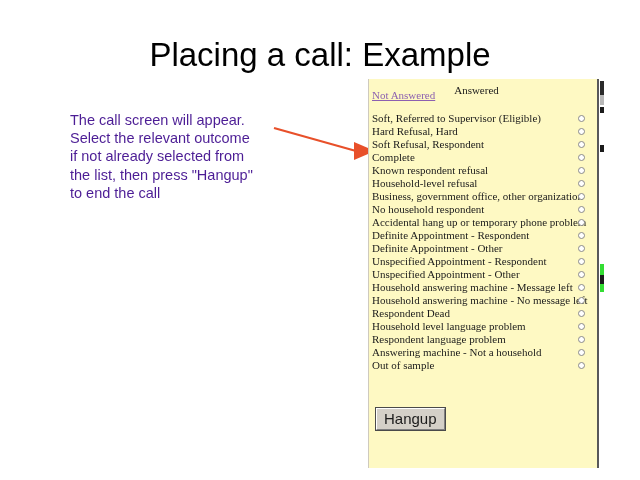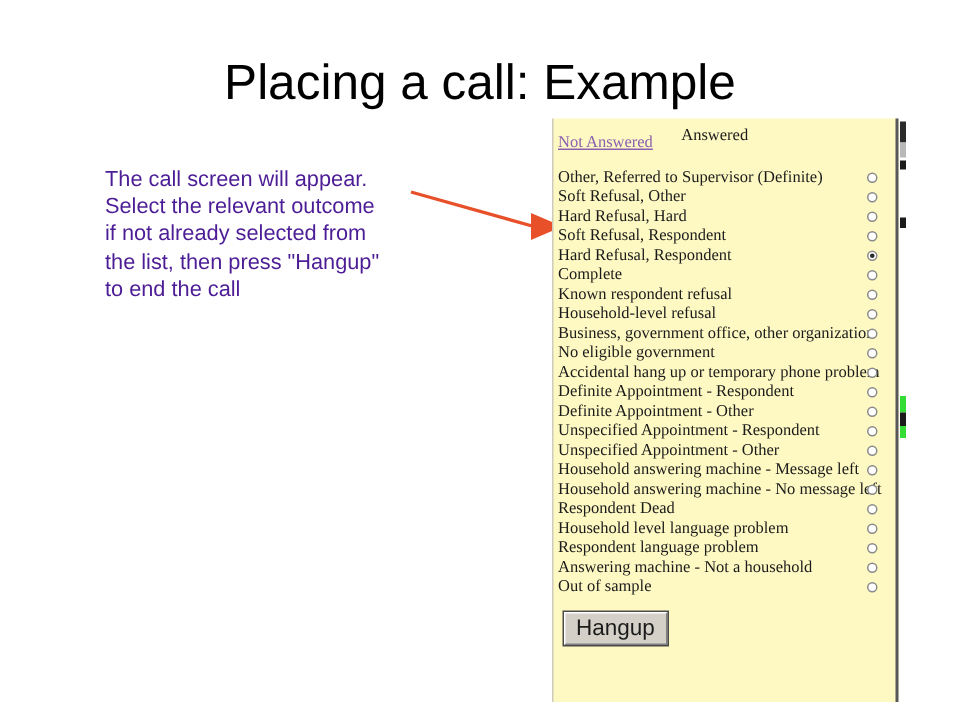--- a/index.html
+++ b/index.html
@@ -199,57 +199,49 @@
   </svg>
 
   <div id="call-screen-panel">
 
     <div id="answered-header">Answered</div>
 
     <div id="not-answered-link">Not Answered</div>
 
     <div id="outcome-list">
         <div class="outcome-row">
-          <span class="outcome-label">Other, Referred to Supervisor (Definite)</span>
-          <span class="outcome-radio"></span>
-        </div>
-        <div class="outcome-row">
-          <span class="outcome-label">Soft Refusal, Other</span>
+          <span class="outcome-label">Soft, Referred to Supervisor (Eligible)</span>
           <span class="outcome-radio"></span>
         </div>
         <div class="outcome-row">
           <span class="outcome-label">Hard Refusal, Hard</span>
           <span class="outcome-radio"></span>
         </div>
         <div class="outcome-row">
           <span class="outcome-label">Soft Refusal, Respondent</span>
           <span class="outcome-radio"></span>
         </div>
         <div class="outcome-row">
-          <span class="outcome-label">Hard Refusal, Respondent</span>
-          <span class="outcome-radio selected"></span>
-        </div>
-        <div class="outcome-row">
           <span class="outcome-label">Complete</span>
           <span class="outcome-radio"></span>
         </div>
         <div class="outcome-row">
           <span class="outcome-label">Known respondent refusal</span>
           <span class="outcome-radio"></span>
         </div>
         <div class="outcome-row">
           <span class="outcome-label">Household-level refusal</span>
           <span class="outcome-radio"></span>
         </div>
         <div class="outcome-row">
           <span class="outcome-label">Business, government office, other organization</span>
           <span class="outcome-radio"></span>
         </div>
         <div class="outcome-row">
-          <span class="outcome-label">No eligible government</span>
+          <span class="outcome-label">No household respondent</span>
           <span class="outcome-radio"></span>
         </div>
         <div class="outcome-row">
           <span class="outcome-label">Accidental hang up or temporary phone problem</span>
           <span class="outcome-radio"></span>
         </div>
         <div class="outcome-row">
           <span class="outcome-label">Definite Appointment - Respondent</span>
           <span class="outcome-radio"></span>
         </div>

